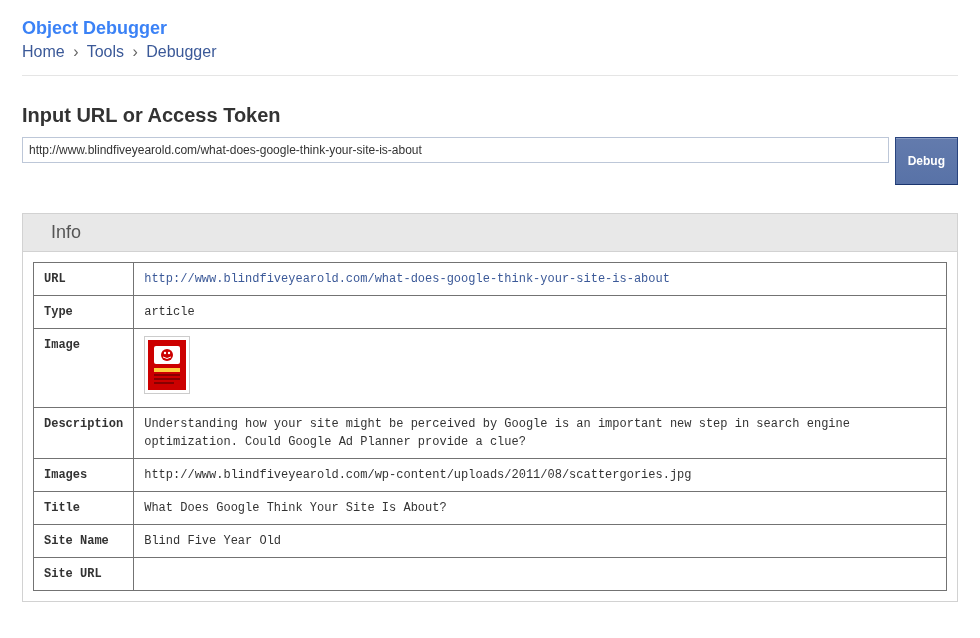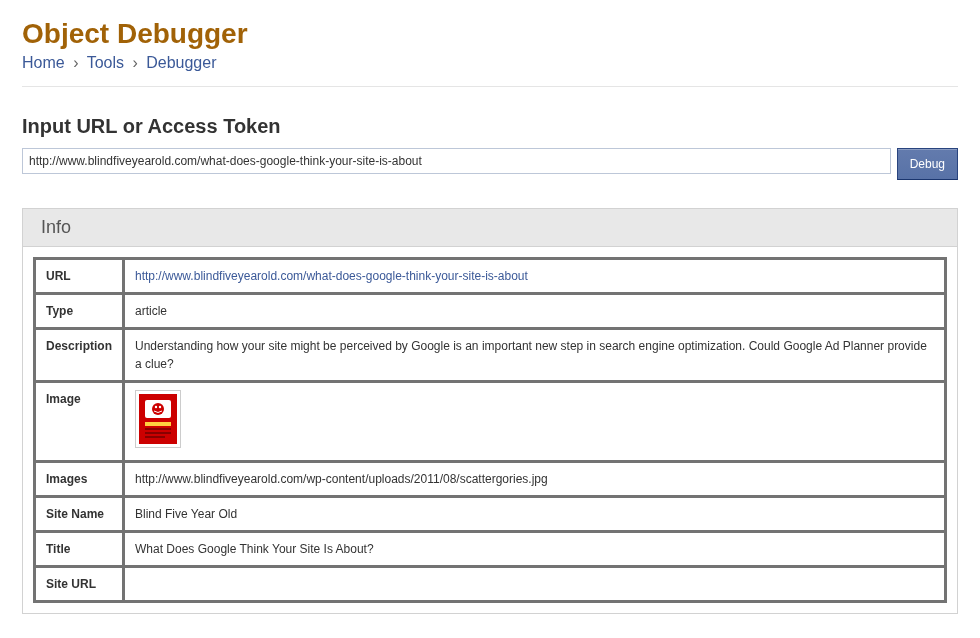--- a/index.html
+++ b/index.html
@@ -5,23 +5,23 @@
 * { box-sizing: border-box; margin: 0; padding: 0; }
 body {
   font-family: "Lucida Grande", Tahoma, Verdana, Arial, sans-serif;
   font-size: 13px;
   color: #333;
   background: #fff;
   padding: 18px 22px;
   width: 980px;
 }
 h1.page-title {
-  font-size: 28px;
+  font-size: 18px;
   font-weight: bold;
-  color: #a16207;
+  color: #3b82f6;
   margin-bottom: 4px;
 }
 .breadcrumb {
   font-size: 16px;
   color: #3b5998;
   margin-bottom: 14px;
 }
 .breadcrumb a { color: #3b5998; text-decoration: none; }
 .breadcrumb .sep { color: #666; margin: 0 4px; }
 hr.divider {
@@ -48,52 +48,53 @@
   font-family: inherit;
   font-size: 12px;
   color: #333;
 }
 .debug-btn {
   background: #5b74a8;
   background: linear-gradient(#637bad, #5872a7);
   border: 1px solid #29447e;
   border-bottom-color: #1a356e;
   color: #fff;
-  font-weight: normal;
+  font-weight: bold;
   font-size: 12px;
-  padding: 8px 12px;
+  padding: 16px 12px;
   cursor: pointer;
   box-shadow: inset 0 1px 0 #8a9cc2;
 }
 .info-panel {
   border: 1px solid #d2d2d2;
 }
 .info-header {
   background: #e8e8e8;
   border-bottom: 1px solid #d2d2d2;
-  padding: 8px 18px;
+  padding: 8px 28px;
 }
 .info-header h3 {
   font-size: 18px;
   font-weight: normal;
   color: #555;
 }
 .info-body {
   padding: 10px;
 }
 table.info-table {
   width: 100%;
   border-collapse: collapse;
   font-size: 12px;
 }
 table.info-table td {
-  border: 3px solid #737373;
+  border: 1px solid #737373;
   padding: 7px 10px;
   vertical-align: top;
   line-height: 1.5;
+  font-family: Liberation Mono, monospace;
 }
 table.info-table td.label {
   width: 86px;
   font-weight: bold;
   color: #333;
   white-space: nowrap;
 }
 a.link { color: #3b5998; text-decoration: none; }
 .thumb-wrap {
   border: 1px solid #ccc;
@@ -136,53 +137,53 @@
       <tbody>
           <tr>
         <td class="label">URL</td>
         <td><a href="#" class="link">http://www.blindfiveyearold.com/what-does-google-think-your-site-is-about</a></td>
       </tr>
       <tr>
         <td class="label">Type</td>
         <td>article</td>
       </tr>
       <tr>
-        <td class="label">Description</td>
-        <td>Understanding how your site might be perceived by Google is an important new step in search engine optimization. Could Google Ad Planner provide a clue?</td>
-      </tr>
-      <tr>
         <td class="label">Image</td>
         <td>
           <span class="thumb-wrap">
             <svg class="thumb" width="38" height="50">
               <rect x="0" y="0" width="38" height="50" fill="#c00"></rect>
               <rect x="6" y="6" width="26" height="18" fill="#fff" rx="2"></rect>
               <circle cx="19" cy="15" r="6" fill="#c00"></circle>
               <circle cx="17" cy="13" r="1.2" fill="#fff"></circle>
               <circle cx="21" cy="13" r="1.2" fill="#fff"></circle>
               <path d="M15 17 Q19 20 23 17" stroke="#fff" stroke-width="1" fill="none"></path>
               <rect x="6" y="28" width="26" height="4" fill="#ffd040"></rect>
               <rect x="6" y="34" width="26" height="2" fill="#880000"></rect>
               <rect x="6" y="38" width="26" height="2" fill="#880000"></rect>
               <rect x="6" y="42" width="20" height="2" fill="#880000"></rect>
             </svg>
           </span>
         </td>
       </tr>
       <tr>
+        <td class="label">Description</td>
+        <td>Understanding how your site might be perceived by Google is an important new step in search engine optimization. Could Google Ad Planner provide a clue?</td>
+      </tr>
+      <tr>
         <td class="label">Images</td>
         <td>http://www.blindfiveyearold.com/wp-content/uploads/2011/08/scattergories.jpg</td>
       </tr>
       <tr>
+        <td class="label">Title</td>
+        <td>What Does Google Think Your Site Is About?</td>
+      </tr>
+      <tr>
         <td class="label">Site Name</td>
         <td>Blind Five Year Old</td>
-      </tr>
-      <tr>
-        <td class="label">Title</td>
-        <td>What Does Google Think Your Site Is About?</td>
       </tr>
       <tr>
         <td class="label">Site URL</td>
         <td></td>
       </tr>
     </tbody>
       </table>
   </div>
 </div>
 

